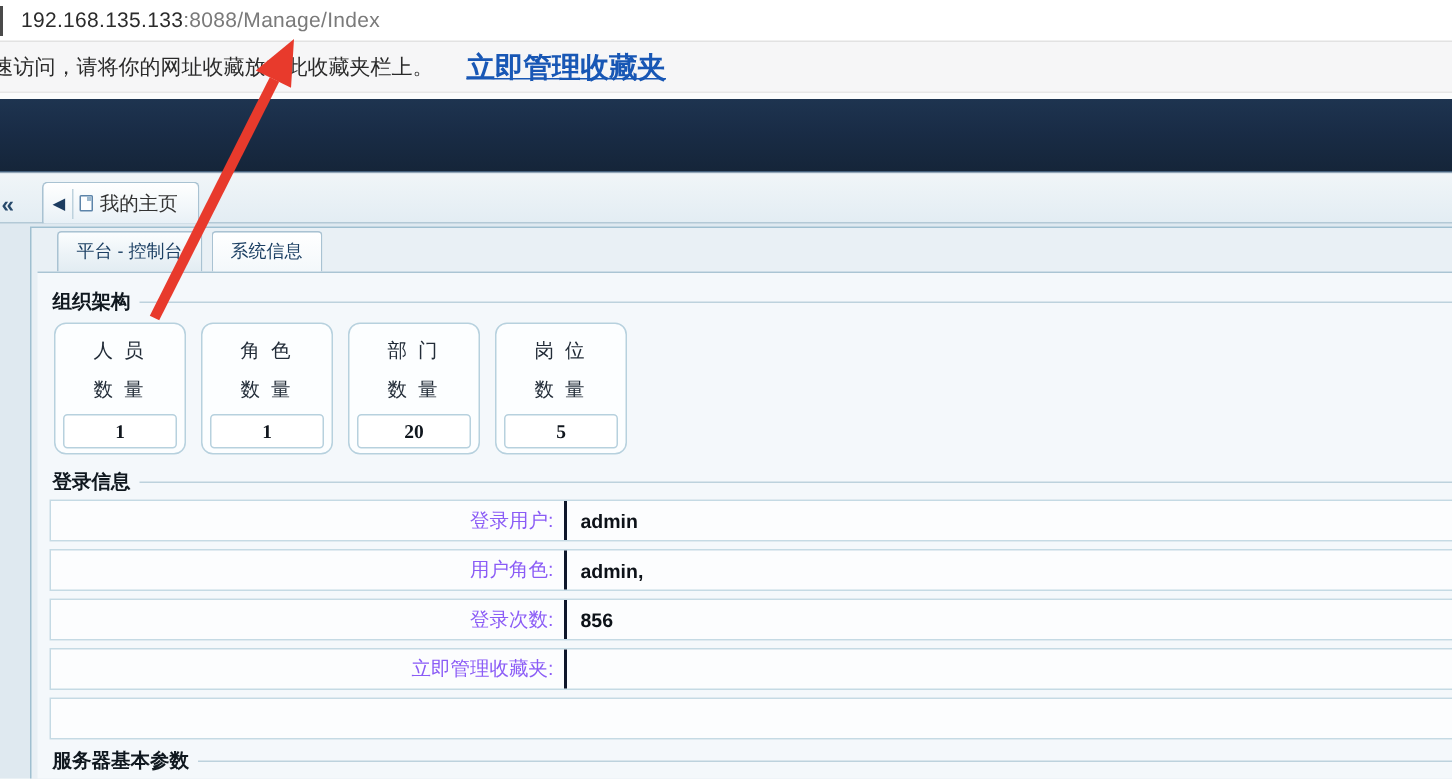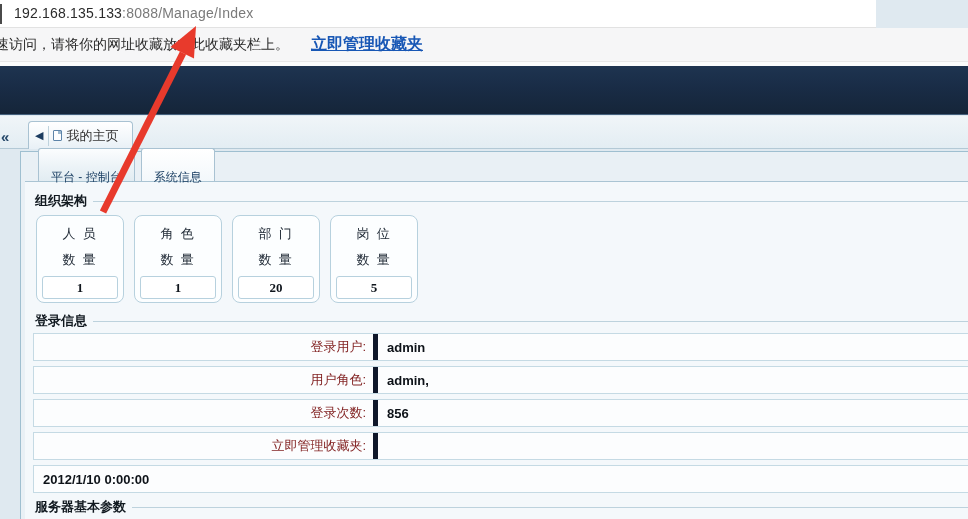--- a/index.html
+++ b/index.html
@@ -5,41 +5,41 @@
   * { margin:0; padding:0; box-sizing:border-box; }
   html,body { width:968px; height:519px; overflow:hidden; }
   body {
     position:relative;
     font-family:"Liberation Sans","DejaVu Sans",sans-serif;
     background:#dfe9f0;
   }
 
   
   .url-bar {
-    position:absolute; left:0; top:0; width:876px; height:28px;
+    position:absolute; left:0; top:0; width:968px; height:28px;
     background:#ffffff; border-bottom:1px solid #e2e2e2;
   }
   .url-caret {
     position:absolute; left:0; top:4px; width:2px; height:20px; background:#4a4a4a;
   }
   .url-text {
     position:absolute; left:14px; top:5px; font-size:14px; letter-spacing:0.2px;
     color:#2b2b2b; white-space:nowrap; cursor:text;
   }
   .url-text .url-path { color:#7a7a7a; }
 
   
   .notice-bar {
     position:absolute; left:0; top:28px; width:968px; height:34px;
     background:#f6f6f7; border-bottom:1px solid #e7e7e7;
     display:flex; align-items:center; white-space:nowrap;
   }
   .notice-text { font-size:14px; color:#2a2a2a; margin-left:-5px; }
   .notice-link {
-    font-size:16px; color:#1857b5; text-decoration:underline; font-weight:bold;
+    font-size:19px; color:#1857b5; text-decoration:underline; font-weight:bold;
     margin-left:22px; cursor:pointer;
   }
   .notice-gap {
     position:absolute; left:0; top:62px; width:968px; height:4px; background:#fbfcfc;
   }
 
   
   .navy-header {
     position:absolute; left:0; top:66px; width:968px; height:49px;
     background:linear-gradient(180deg,#1e3450 0%,#192c46 45%,#152539 100%);
@@ -77,21 +77,21 @@
   
   .main-panel {
     position:absolute; left:20px; top:151px; width:956px; height:372px;
     border:1px solid #9fbfd0; background:#e9f0f5; padding:2px 0 0 4px;
   }
   .tabrow2 {
     height:27px; display:flex; align-items:flex-end; padding-left:13px;
     position:relative; z-index:2;
   }
   .tab2 {
-    height:17px; margin-right:6px; padding:16px 12px; line-height:25px;
+    height:27px; margin-right:6px; padding:0 12px; line-height:25px;
     font-size:12px; color:#1b3f63;
     background:linear-gradient(180deg,#fbfdfe 0%,#ecf3f7 55%,#e2ecf2 100%);
     border:1px solid #a9c2d2; border-bottom:none; border-radius:3px 3px 0 0;
     cursor:pointer; white-space:nowrap;
   }
   .tab2.active { background:linear-gradient(180deg,#ffffff 0%,#f3f8fb 100%); }
   .tab-content {
     border-top:1px solid #aac4d3; background:#f4f8fb;
     height:calc(100% - 27px); padding:6px 0 0 8px; position:relative; z-index:1;
   }
@@ -114,21 +114,21 @@
   }
 
   
   .info-rows { margin-top:3px; }
   .info-row {
     display:flex; align-items:stretch; height:28px; margin-bottom:5px;
     border:1px solid #c5dae4; background:#fcfdfe; font-size:13px;
   }
   .info-label {
     width:344px; display:flex; align-items:center; justify-content:flex-end;
-    color:#7f1d1d; padding-right:7px; border-right:5px solid #0f172a; white-space:nowrap;
+    color:#8b5cf6; padding-right:7px; border-right:2px solid #0f172a; white-space:nowrap;
   }
   .info-value {
     display:flex; align-items:center; font-weight:bold; color:#0d1218;
     padding-left:9px; white-space:nowrap;
   }
 
   
   .arrow-overlay {
     position:absolute; left:0; top:0; width:968px; height:519px;
     pointer-events:none; z-index:50;
@@ -209,21 +209,20 @@
         <div class="info-value">admin,</div>
       </div>
       <div class="info-row">
         <div class="info-label">登录次数:</div>
         <div class="info-value">856</div>
       </div>
       <div class="info-row">
         <div class="info-label">立即管理收藏夹:</div>
       </div>
       <div class="info-row">
-        <div class="info-value">2012/1/10 0:00:00</div>
       </div>
     </div>
 
     <div class="section-head">
       <span class="section-title">服务器基本参数</span>
       <span class="section-rule"></span>
     </div>
 
   </div>
 </div>

